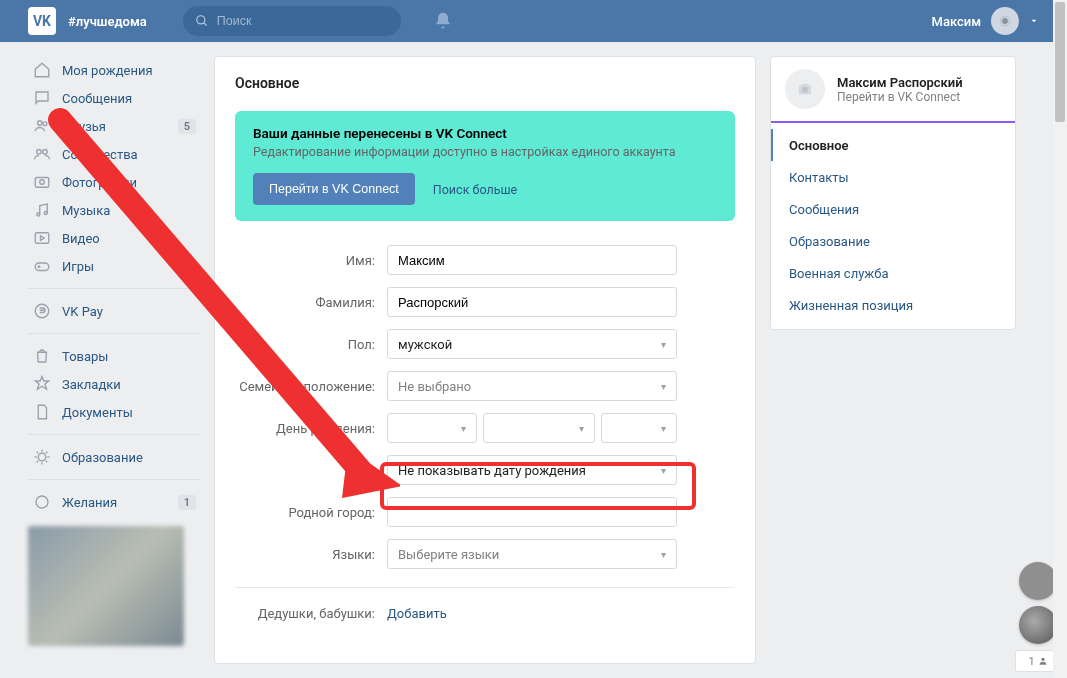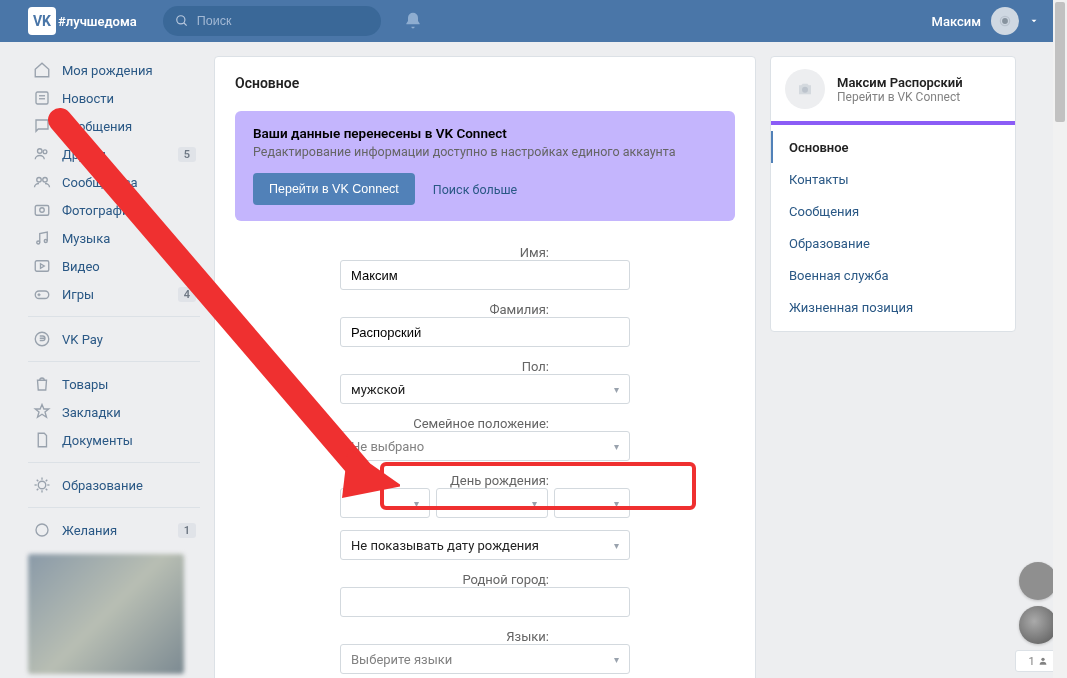--- a/index.html
+++ b/index.html
@@ -1,19 +1,19 @@
 <!DOCTYPE html>
 <html><head>
 <meta charset="utf-8">
 <style>
   * { margin:0; padding:0; box-sizing:border-box; }
   body { font-family:-apple-system,BlinkMacSystemFont,"Segoe UI",Roboto,Helvetica,Arial,sans-serif; font-size:13px; color:#2a5885; background:#edeef0; width:1067px; height:678px; overflow:hidden; position:relative; }
 
   
-  .header { height:42px; background:#4a76a8; display:flex; align-items:center; padding:0 10px 0 28px; color:#fff; }
+  .header { height:42px; background:#4a76a8; display:flex; align-items:center; padding:0 10px 0 28px; color:#fff; gap:10px; }
   .vk-logo { width:28px; height:28px; background:#fff; border-radius:4px; display:flex; align-items:center; justify-content:center; color:#4a76a8; font-weight:700; font-size:14px; }
   .tagline { font-weight:600; font-size:13px; margin-left:2px; }
   .search-box { margin-left:26px; width:218px; height:30px; background:#3a6898; border-radius:15px; display:flex; align-items:center; padding:0 12px; color:#b8c8de; gap:8px; }
   .search-box input { background:transparent; border:none; outline:none; color:#fff; font-size:12.5px; flex:1; }
   .search-box input::placeholder { color:#a2b8d4; }
   .bell { margin-left:22px; color:#8eadd0; }
   .player { display:flex; align-items:center; gap:14px; margin-left:30px; color:#cddaea; }
   .track { font-size:12.5px; color:#e6ecf3; }
   .user-area { margin-left:auto; display:flex; align-items:center; gap:10px; padding-right:18px; }
   .user-name { font-size:13px; font-weight:500; }
@@ -26,42 +26,42 @@
   .leftnav { width:172px; flex-shrink:0; }
   .nav-item { display:flex; align-items:center; height:28px; gap:10px; color:#2a5885; font-size:13px; cursor:pointer; border-radius:3px; padding:0 4px; }
   .nav-icon { width:20px; display:flex; justify-content:center; color:#99a2ad; }
   .nav-badge { margin-left:auto; background:#e0e3e8; color:#6f7985; font-size:11px; font-weight:600; padding:1px 6px; border-radius:3px; }
   .nav-sep { height:1px; background:#dce1e6; margin:8px 0; }
   .nav-thumb { margin-top:10px; width:156px; height:120px; background:linear-gradient(135deg,#8a9aa8,#b8beb3,#7c8a92); border-radius:3px; filter:blur(2px); }
 
   
   .main { width:542px; flex-shrink:0; background:#fff; border:1px solid #dce1e6; border-radius:4px; padding:18px 20px 30px 20px; position:relative; }
   .main h2 { font-size:14px; font-weight:600; color:#222; margin-bottom:20px; }
-  .info-banner { background:#c4b5fd; border-radius:6px; padding:14px 18px 16px 18px; margin-bottom:24px; }
+  .info-banner { background:#5eead4; border-radius:6px; padding:14px 18px 16px 18px; margin-bottom:24px; }
   .info-banner .banner-title { font-weight:600; color:#000; font-size:13.5px; }
   .info-banner .banner-sub { color:#656565; font-size:12.5px; margin-top:3px; }
   .banner-actions { margin-top:14px; display:flex; gap:18px; align-items:center; }
   .btn-primary { background:#5181b8; color:#fff; border:none; border-radius:4px; height:32px; padding:0 16px; font-size:12.5px; font-weight:500; cursor:pointer; }
   .btn-link { color:#2a5885; font-size:12.5px; cursor:pointer; }
 
-  .form-row { display:flex; align-items:center; margin-bottom:12px;flex-direction:column; }
+  .form-row { display:flex; align-items:center; margin-bottom:12px; }
   .form-label { width:152px; text-align:right; color:#656565; font-size:13px; padding-right:12px; }
   .form-control { width:290px; height:30px; border:1px solid #d3d9de; border-radius:3px; padding:0 10px; font-size:13px; color:#222; background:#fff; display:flex; align-items:center; justify-content:space-between; }
   .form-control input { border:none; outline:none; width:100%; font-size:13px; }
   .select-group { display:flex; gap:6px; }
   .select-group .form-control { width:90px; }
   .placeholder-txt { color:#828282; }
   .link-txt { color:#2a5885; font-size:13px; }
   .divider { height:1px; background:#e7e8ec; margin:18px 0; }
   .chev { color:#99a2ad; font-size:10px; }
 
   
   .right { width:246px; flex-shrink:0; }
   .right-card { background:#fff; border:1px solid #dce1e6; border-radius:4px; }
-  .profile-box { padding:12px 14px; display:flex; gap:12px; align-items:center; border-bottom:4px solid #8b5cf6; }
+  .profile-box { padding:12px 14px; display:flex; gap:12px; align-items:center; border-bottom:2px solid #8b5cf6; }
   .avatar-med { width:40px; height:40px; border-radius:50%; background:#edeef0; display:flex; align-items:center; justify-content:center; color:#bcc3cc; }
   .profile-name { font-weight:600; color:#222; font-size:13px; }
   .profile-sub { color:#828282; font-size:12px; }
   .tabs { padding:6px 0 8px 0; }
   .tab { height:32px; display:flex; align-items:center; padding:0 18px; color:#2a5885; font-size:13px; cursor:pointer; }
   .tab.active { border-left:2px solid #5181b8; font-weight:600; color:#222; padding-left:16px; }
 
   
   .float-stack { position:absolute; right:6px; bottom:6px; display:flex; flex-direction:column; gap:6px; align-items:center; }
   .float-circle { width:38px; height:38px; border-radius:50%; background:#8f8f8f; box-shadow:0 1px 3px rgba(0,0,0,.2); }
@@ -110,30 +110,20 @@
 
 <div class="page">
   <div class="leftnav" id="leftnav">
       <div class="nav-item">
         <span class="nav-icon">
           <svg width="18" height="18" viewBox="0 0 24 24" fill="none" stroke="currentColor" stroke-width="1.8">
             <path d="M3 11l9-8 9 8v10H3z"></path>
           </svg>
         </span>
         <span>Моя рождения</span>
-      </div>
-      <div class="nav-item">
-        <span class="nav-icon">
-          <svg width="18" height="18" viewBox="0 0 24 24" fill="none" stroke="currentColor" stroke-width="1.8">
-            <rect x="4" y="4" width="16" height="16" rx="2"></rect>
-            <line x1="8" y1="9" x2="16" y2="9"></line>
-            <line x1="8" y1="13" x2="16" y2="13"></line>
-          </svg>
-        </span>
-        <span>Новости</span>
       </div>
       <div class="nav-item">
         <span class="nav-icon">
           <svg width="18" height="18" viewBox="0 0 24 24" fill="none" stroke="currentColor" stroke-width="1.8">
             <path d="M4 4h16v12H7l-3 3z"></path>
           </svg>
         </span>
         <span>Сообщения</span>
       </div>
       <div class="nav-item">
@@ -330,20 +320,24 @@
         </div>
     </div>
     <div class="form-row">
       <div class="form-label">Языки:</div>
       <div class="form-control">
           <span class="placeholder-txt">Выберите языки</span>
           <span class="chev">▾</span>
         </div>
     </div>
     <div class="divider"></div>
+    <div class="form-row">
+      <div class="form-label">Дедушки, бабушки:</div>
+      <span class="link-txt">Добавить</span>
+    </div>
   </div>
 
   <div class="right">
     <div class="right-card">
       <div class="profile-box">
         <div class="avatar-med">
           <svg width="18" height="18" viewBox="0 0 24 24" fill="currentColor">
               <path d="M4 7h3l2-2h6l2 2h3v12H4z" opacity=".5"></path>
               <circle cx="12" cy="13" r="4"></circle>
             </svg>

